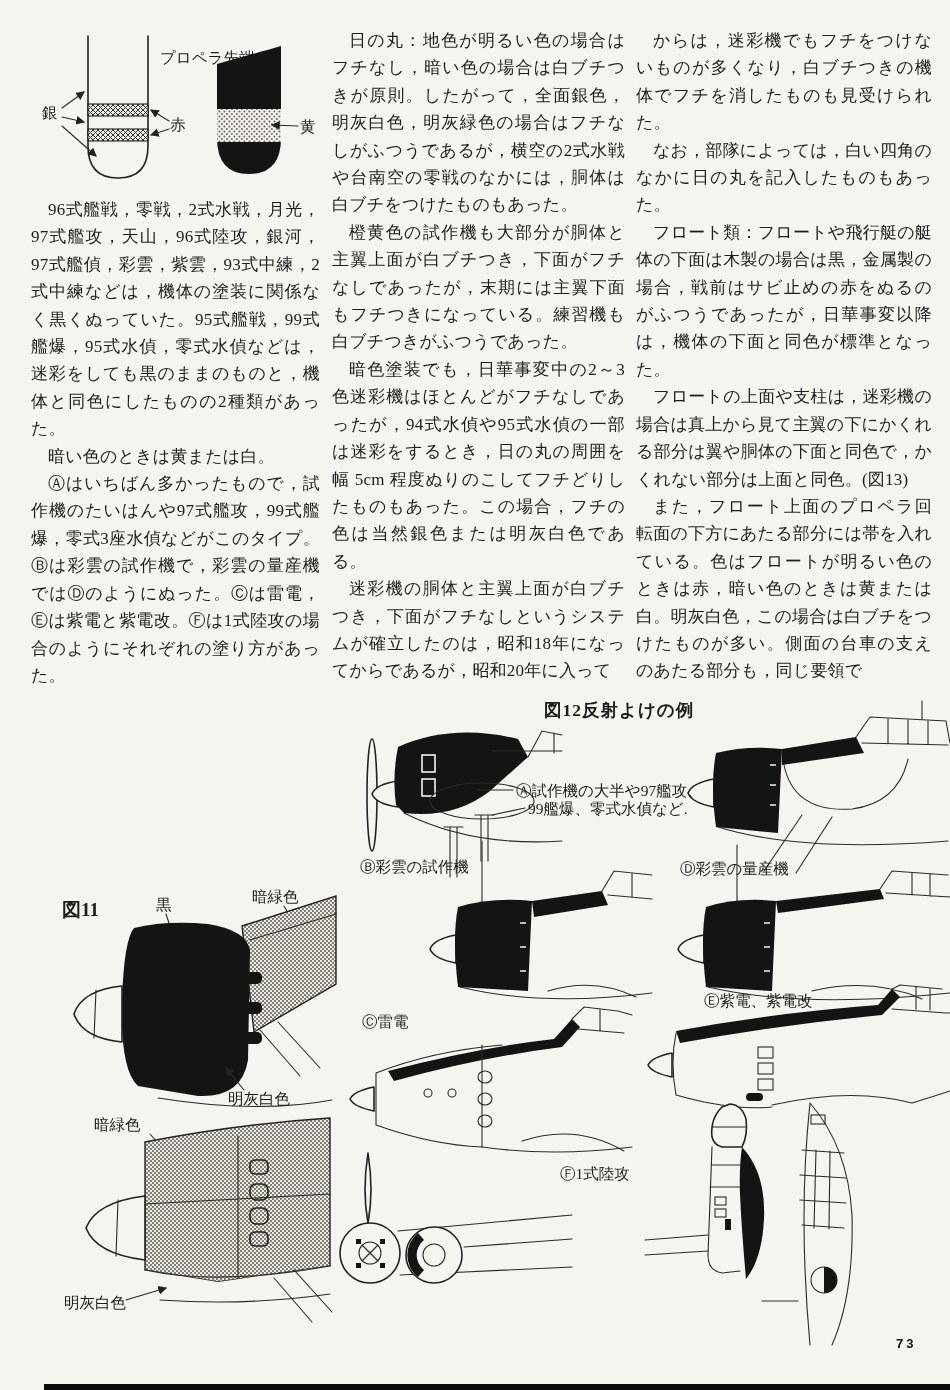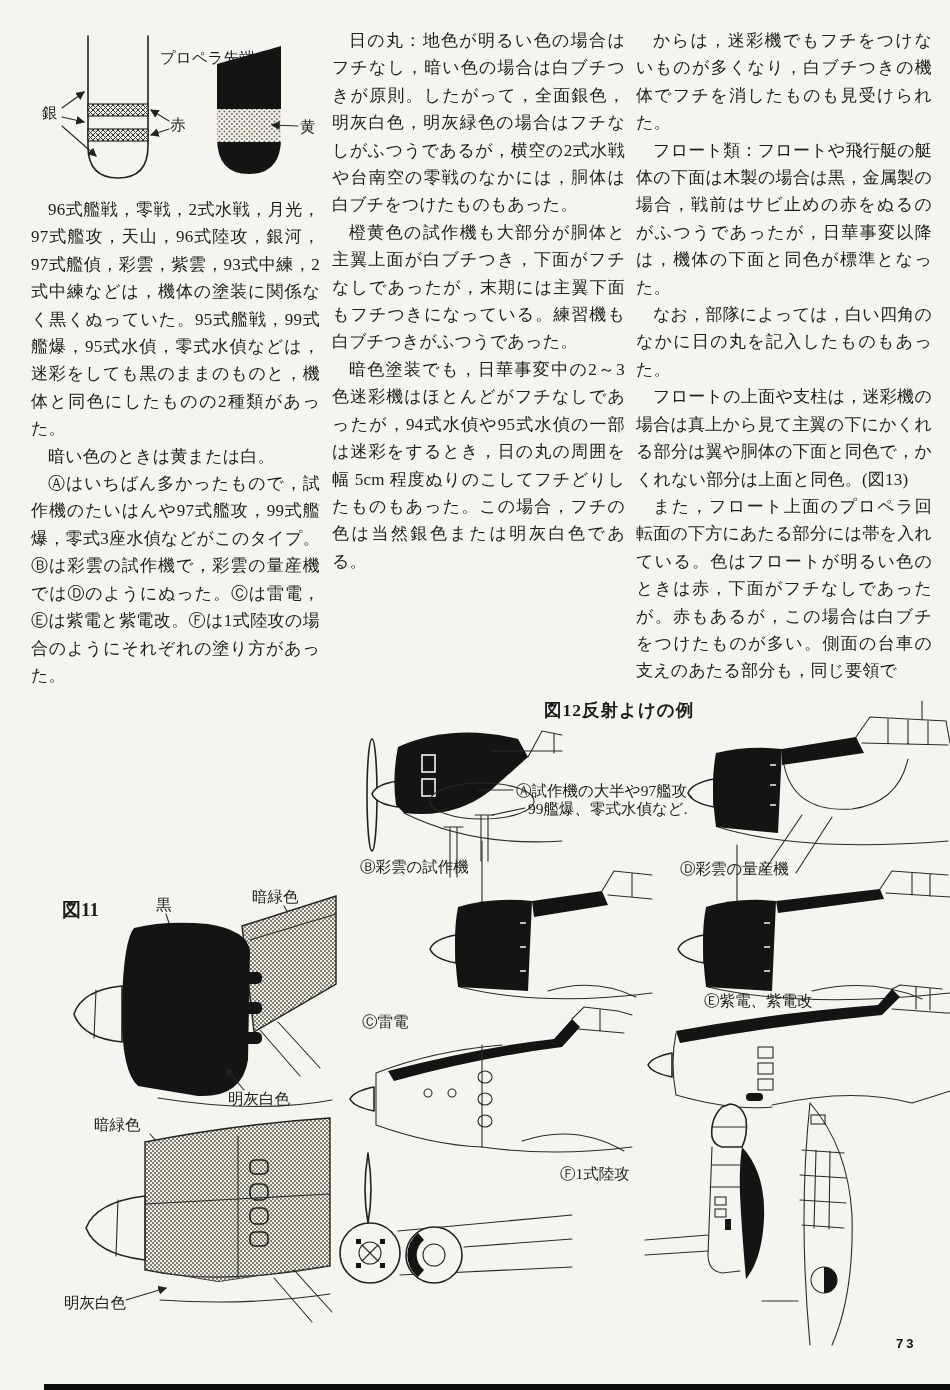--- a/index.html
+++ b/index.html
@@ -73,27 +73,28 @@
 
   <div class="col" id="col1">
     <p>96式艦戦，零戦，2式水戦，月光，97式艦攻，天山，96式陸攻，銀河，97式艦偵，彩雲，紫雲，93式中練，2式中練などは，機体の塗装に関係なく黒くぬっていた。95式艦戦，99式艦爆，95式水偵，零式水偵などは，迷彩をしても黒のままのものと，機体と同色にしたものの2種類があった。</p>
     <p>暗い色のときは黄または白。</p>
     <p>Ⓐはいちばん多かったもので，試作機のたいはんや97式艦攻，99式艦爆，零式3座水偵などがこのタイプ。Ⓑは彩雲の試作機で，彩雲の量産機ではⒹのようにぬった。Ⓒは雷電，Ⓔは紫電と紫電改。Ⓕは1式陸攻の場合のようにそれぞれの塗り方があった。</p>
   </div>
   <div class="col" id="col2">
     <p>日の丸：地色が明るい色の場合はフチなし，暗い色の場合は白ブチつきが原則。したがって，全面銀色，明灰白色，明灰緑色の場合はフチなしがふつうであるが，横空の2式水戦や台南空の零戦のなかには，胴体は白ブチをつけたものもあった。</p>
     <p>橙黄色の試作機も大部分が胴体と主翼上面が白ブチつき，下面がフチなしであったが，末期には主翼下面もフチつきになっている。練習機も白ブチつきがふつうであった。</p>
     <p>暗色塗装でも，日華事変中の2～3色迷彩機はほとんどがフチなしであったが，94式水偵や95式水偵の一部は迷彩をするとき，日の丸の周囲を幅 5cm 程度ぬりのこしてフチどりしたものもあった。この場合，フチの色は当然銀色または明灰白色である。</p>
+    <p>迷彩機の胴体と主翼上面が白ブチつき，下面がフチなしというシステムが確立したのは，昭和18年になってからであるが，昭和20年に入って</p>
   </div>
   <div class="col" id="col3">
     <p>からは，迷彩機でもフチをつけないものが多くなり，白ブチつきの機体でフチを消したものも見受けられた。</p>
+    <p>なお，部隊によっては，白い四角のなかに日の丸を記入したものもあった。</p>
     <p>フロート類：フロートや飛行艇の艇体の下面は木製の場合は黒，金属製の場合，戦前はサビ止めの赤をぬるのがふつうであったが，日華事変以降は，機体の下面と同色が標準となった。</p>
-    <p>なお，部隊によっては，白い四角のなかに日の丸を記入したものもあった。</p>
     <p>フロートの上面や支柱は，迷彩機の場合は真上から見て主翼の下にかくれる部分は翼や胴体の下面と同色で，かくれない部分は上面と同色。(図13)</p>
-    <p>また，フロート上面のプロペラ回転面の下方にあたる部分には帯を入れている。色はフロートが明るい色のときは赤，下面がフチなしであったが。赤もあるが，この場合は白ブチをつけたものが多い。側面の台車の支えのあたる部分も，同じ要領で</p>
+    <p>また，フロート上面のプロペラ回転面の下方にあたる部分には帯を入れている。色はフロートが明るい色のときは赤，暗い色のときは黄または白。明灰白色，この場合は白ブチをつけたものが多い。側面の台車の支えのあたる部分も，同じ要領で</p>
   </div>
 
   <svg class="fig" style="left:38px;top:880px" width="300" height="247" viewBox="0 0 300 247">
     <defs>
       <marker id="m11a" markerWidth="9" markerHeight="9" refX="7" refY="4" orient="auto">
         <path d="M0,0 L8,4 L0,8 Z" fill="#222"></path>
         </marker>
       <pattern id="f11stip" width="4" height="4" patternUnits="userSpaceOnUse">
         <rect width="4" height="4" fill="#edeae1"></rect>
         <circle cx="1" cy="1" r=".9" fill="#4a4a44"></circle>

